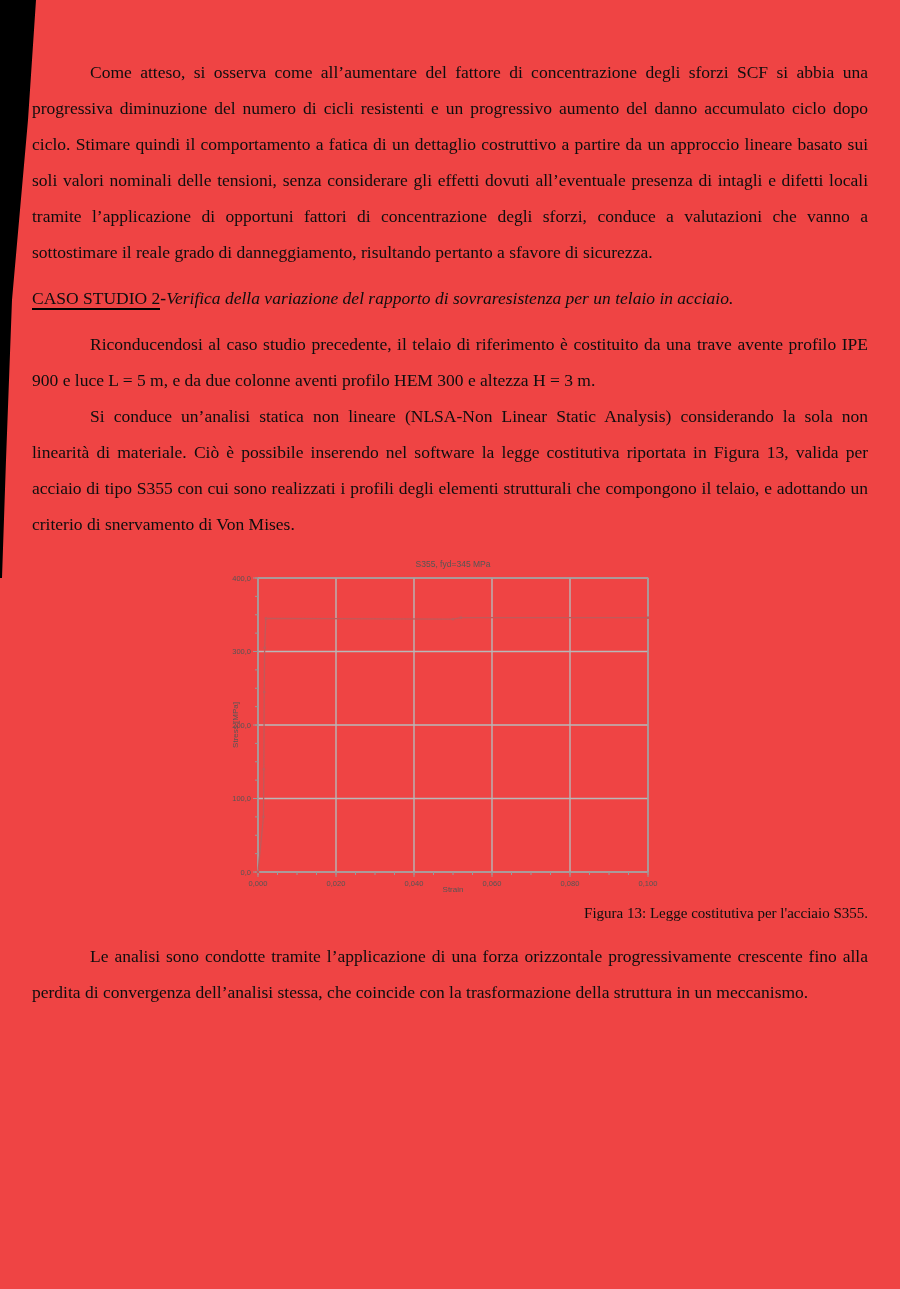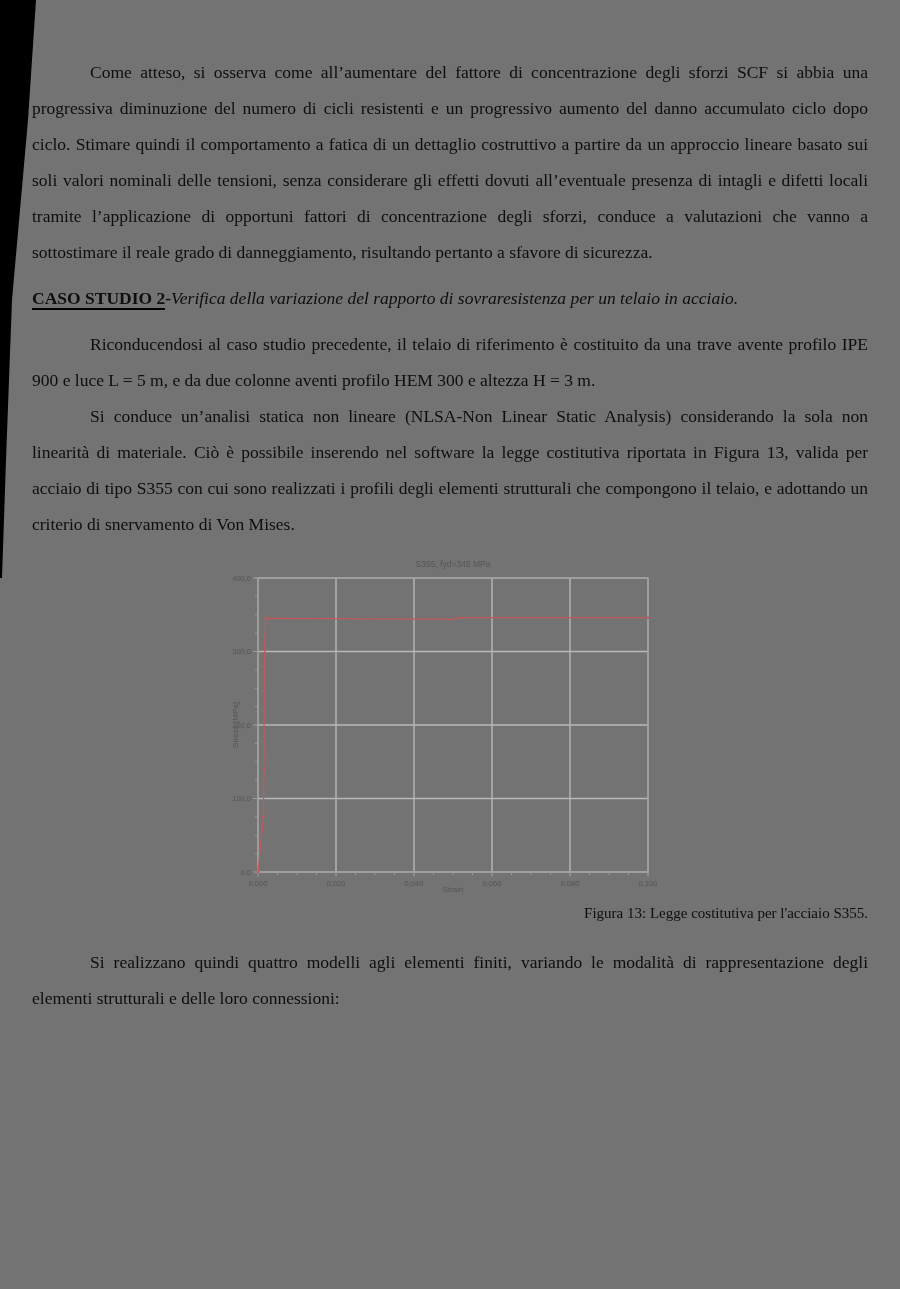--- a/index.html
+++ b/index.html
@@ -1,20 +1,20 @@
 <!DOCTYPE html>
 <html><head>
 <meta charset="utf-8">
 <style>
   html,body{margin:0;padding:0;background:#ffffff;}
   .page{
     position:relative;
     width:900px;
     height:1289px;
-    background:#737373;
+    background:#ef4444;
     font-family:"Liberation Serif", serif;
     color:#0e0e0e;
     box-sizing:border-box;
     padding:54px 32px 0 32px;
     overflow:hidden;
   }
   .scan-artifact{
     position:absolute;
     left:0; top:0;
     width:38px; height:578px;
@@ -32,21 +32,21 @@
   p.par-gap-md{margin-top:14px;}
   p.par-gap-lg{margin-top:20px;}
   .heading{
     margin:10px 0 0 0;
     font-size:17.5px;
     line-height:36px;
     text-indent:0;
     text-align:justify;
   }
   .heading .h-bold{
-    font-weight:bold;
+    font-weight:normal;
     border-bottom:2px solid #000;
     padding-bottom:0px;
   }
   .heading .h-bold-sep{font-weight:bold;}
   .heading .h-italic{font-style:italic;}
   .figure-block{
     margin:14px 0 0 198px;
     width:430px;
   }
   .figure-caption{
@@ -161,16 +161,16 @@
         <rect x="33.42999999999999" y="90.62500000000001" width="2.4" height="2.4" fill="#c05a5a"></rect>
         <rect x="34.599999999999994" y="61.22499999999998" width="2.4" height="2.4" fill="#c05a5a"></rect>
         <rect x="221.8" y="61.959999999999994" width="2.4" height="2.4" fill="#c05a5a"></rect>
         <rect x="229.59999999999997" y="60.489999999999995" width="2.4" height="2.4" fill="#c05a5a"></rect>
         <rect x="416.8" y="60.489999999999995" width="2.4" height="2.4" fill="#c05a5a"></rect>
       </svg>
   </div>
 
   <p class="figure-caption">Figura 13: Legge costitutiva per l'acciaio S355.</p>
 
+  <p class="body-par par-gap-md">Le analisi sono condotte tramite l’applicazione di una forza orizzontale progressivamente crescente fino alla perdita di convergenza dell’analisi stessa, che coincide con la trasformazione della struttura in un meccanismo.</p>
 
-  <p class="body-par par-gap-lg">Si realizzano quindi quattro modelli agli elementi finiti, variando le modalità di rappresentazione degli elementi strutturali e delle loro connessioni:</p>
 
 </div>
 
 </body></html>

